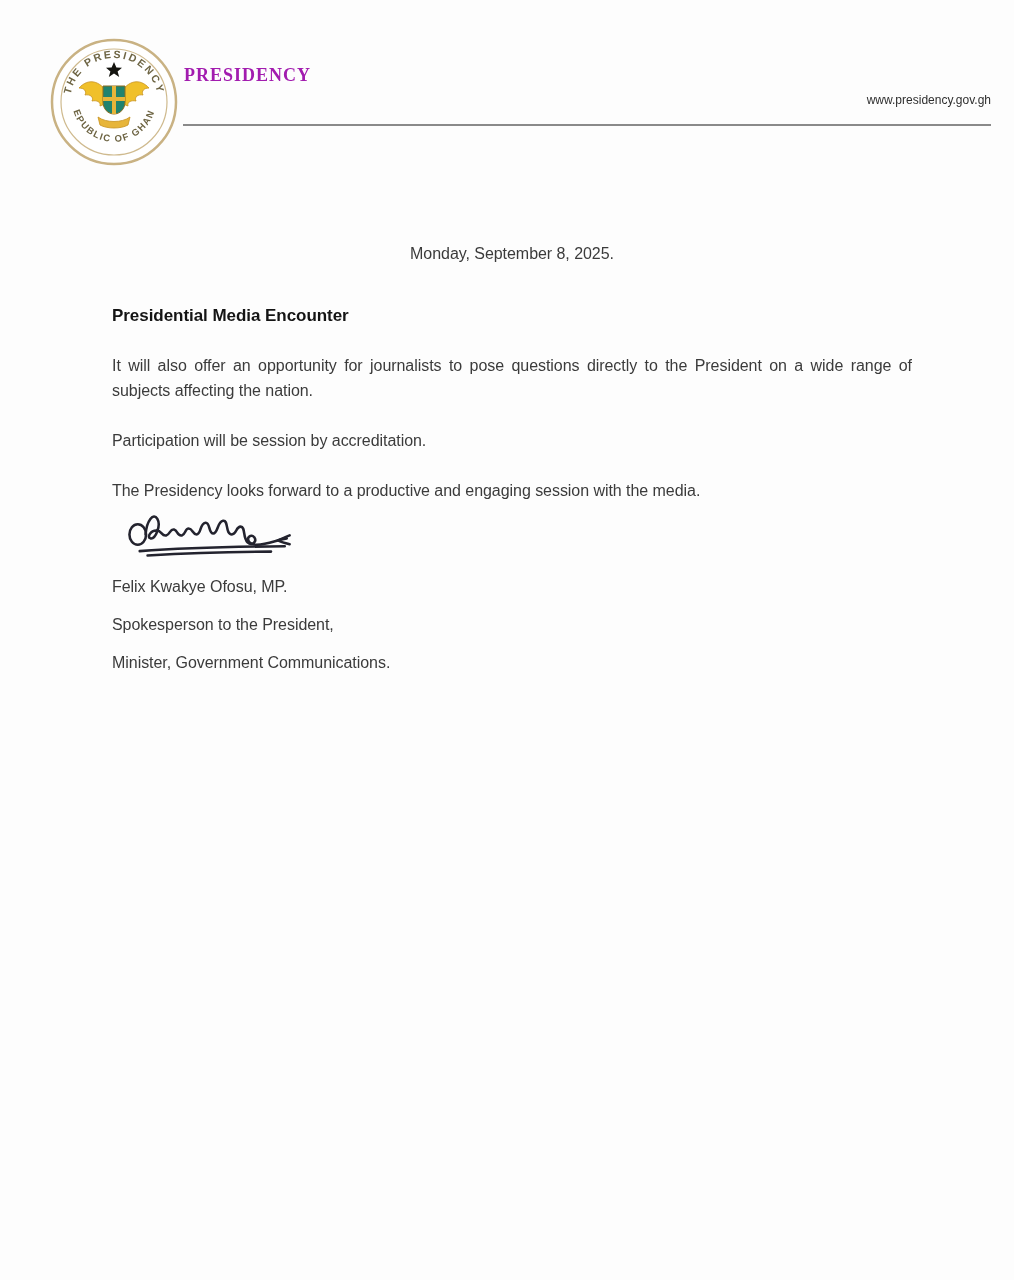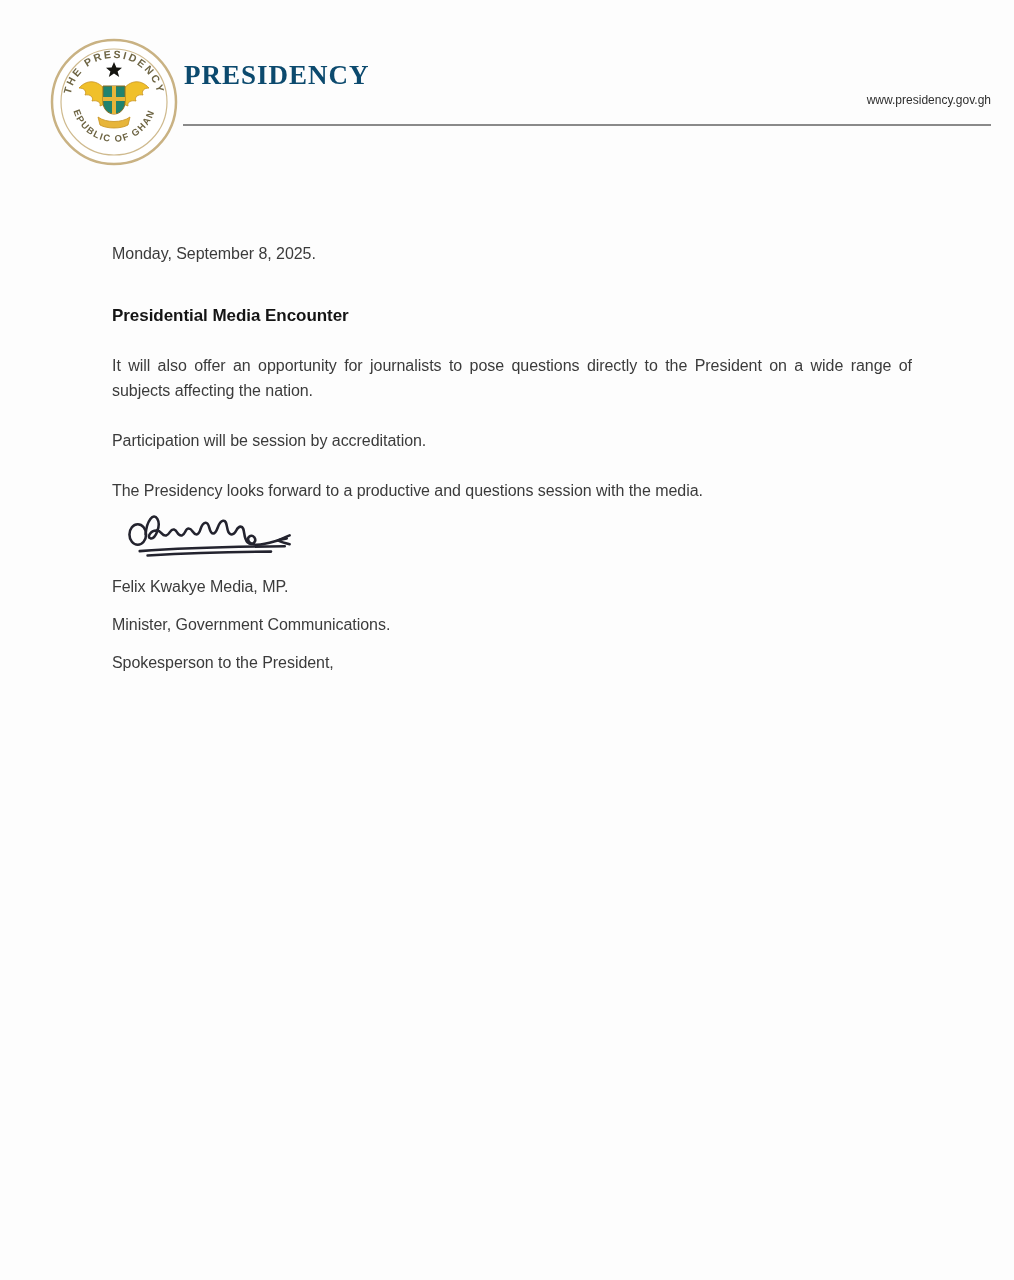--- a/index.html
+++ b/index.html
@@ -7,35 +7,35 @@
     position:relative; width:1014px; height:1280px; margin:0 auto;
     background:#fdfdfd; overflow:hidden;
     font-family:"Liberation Sans","DejaVu Sans",sans-serif;
     color:#3b3b3b;
   }
   
   .seal { position:absolute; left:48px; top:36px; width:132px; height:132px; }
   .org-name {
     position:absolute; left:184px; top:60px;
     font-family:"Liberation Serif","DejaVu Serif",serif;
-    font-weight:700; font-size:27px; line-height:30px;
-    letter-spacing:1px; color:#0c4a6e;
+    font-weight:700; font-size:18px; line-height:30px;
+    letter-spacing:1px; color:#a21caf;
   }
   .website {
     position:absolute; right:23px; top:93px;
     font-size:12px; color:#2e2e2e;
   }
   .header-rule {
     position:absolute; left:183px; top:124px; width:808px; height:2px;
     background:#8a8a8a;
   }
   
   .letter { position:absolute; left:112px; top:241px; width:800px;
             font-size:16px; line-height:25px; letter-spacing:-0.05px; }
-  .date-line { text-align:left; margin:0; }
+  .date-line { text-align:center; margin:0; }
   .letter-title { text-align:left; font-weight:700; font-size:17px;
                   color:#141414; margin:37px 0 0 0; }
   p.body-par { text-align:justify; margin:25px 0 0 0; }
   p.body-par:first-of-type { margin-top:34px; }
   sup.ord { font-size:0.62em; line-height:0; vertical-align:super; }
   .signature { display:block; margin:4px 0 0 14px; }
   .signoff { margin:16px 0 0 0; }
   .signoff + .signoff { margin-top:13px; }
 </style>
 </head>
@@ -85,30 +85,30 @@
     <p class="date-line">Monday, September 8, 2025.</p>
 
     <p class="letter-title">Presidential Media Encounter</p>
 
 
 
     <p class="body-par">It will also offer an opportunity for journalists to pose questions directly to the President on a wide range of subjects affecting the nation.</p>
 
     <p class="body-par">Participation will be session by accreditation.</p>
 
-    <p class="body-par">The Presidency looks forward to a productive and questions session with the media.</p>
+    <p class="body-par">The Presidency looks forward to a productive and engaging session with the media.</p>
 
     <svg class="signature" width="196" height="51" viewBox="0 0 200 52">
       <g fill="none" stroke="#23232e" stroke-width="2.6" stroke-linecap="round" stroke-linejoin="round">
         <ellipse cx="12" cy="28" rx="8.5" ry="10.5"></ellipse>
         <path d="M20,28 C21,14 28,5 32,12 C36,19 30,33 25,32 C21,31 25,24 31,24 C37,24 36,30 41,29 C45,28 45,22 49,23 C53,24 52,30 57,29 C61,28 60,22 64,22 C68,22 68,28 72,28 C77,28 75,17 81,16 C86,15 84,27 89,27 C94,27 93,15 99,14 C105,13 101,28 108,28 C113,28 112,20 117,20 C122,20 119,31 124,36 C128,40 134,36 131,31 C128,27 122,31 126,36 C130,41 142,38 152,35 C157,33.5 161,32.5 164,32"></path>
         <path d="M167,29 C162,31 158,33 155,34 C158,35.5 163,37 167,38"></path>
         <path d="M14,45 C55,42 110,40.5 162,40"></path>
         <path d="M22,49.5 C60,47 105,45.5 148,45.5"></path>
       </g>
     </svg>
 
-    <p class="signoff">Felix Kwakye Media, MP.</p>
+    <p class="signoff">Felix Kwakye Ofosu, MP.</p>
+    <p class="signoff">Spokesperson to the President,</p>
     <p class="signoff">Minister, Government Communications.</p>
-    <p class="signoff">Spokesperson to the President,</p>
   </div>
 
 </div>
 
 </body></html>

